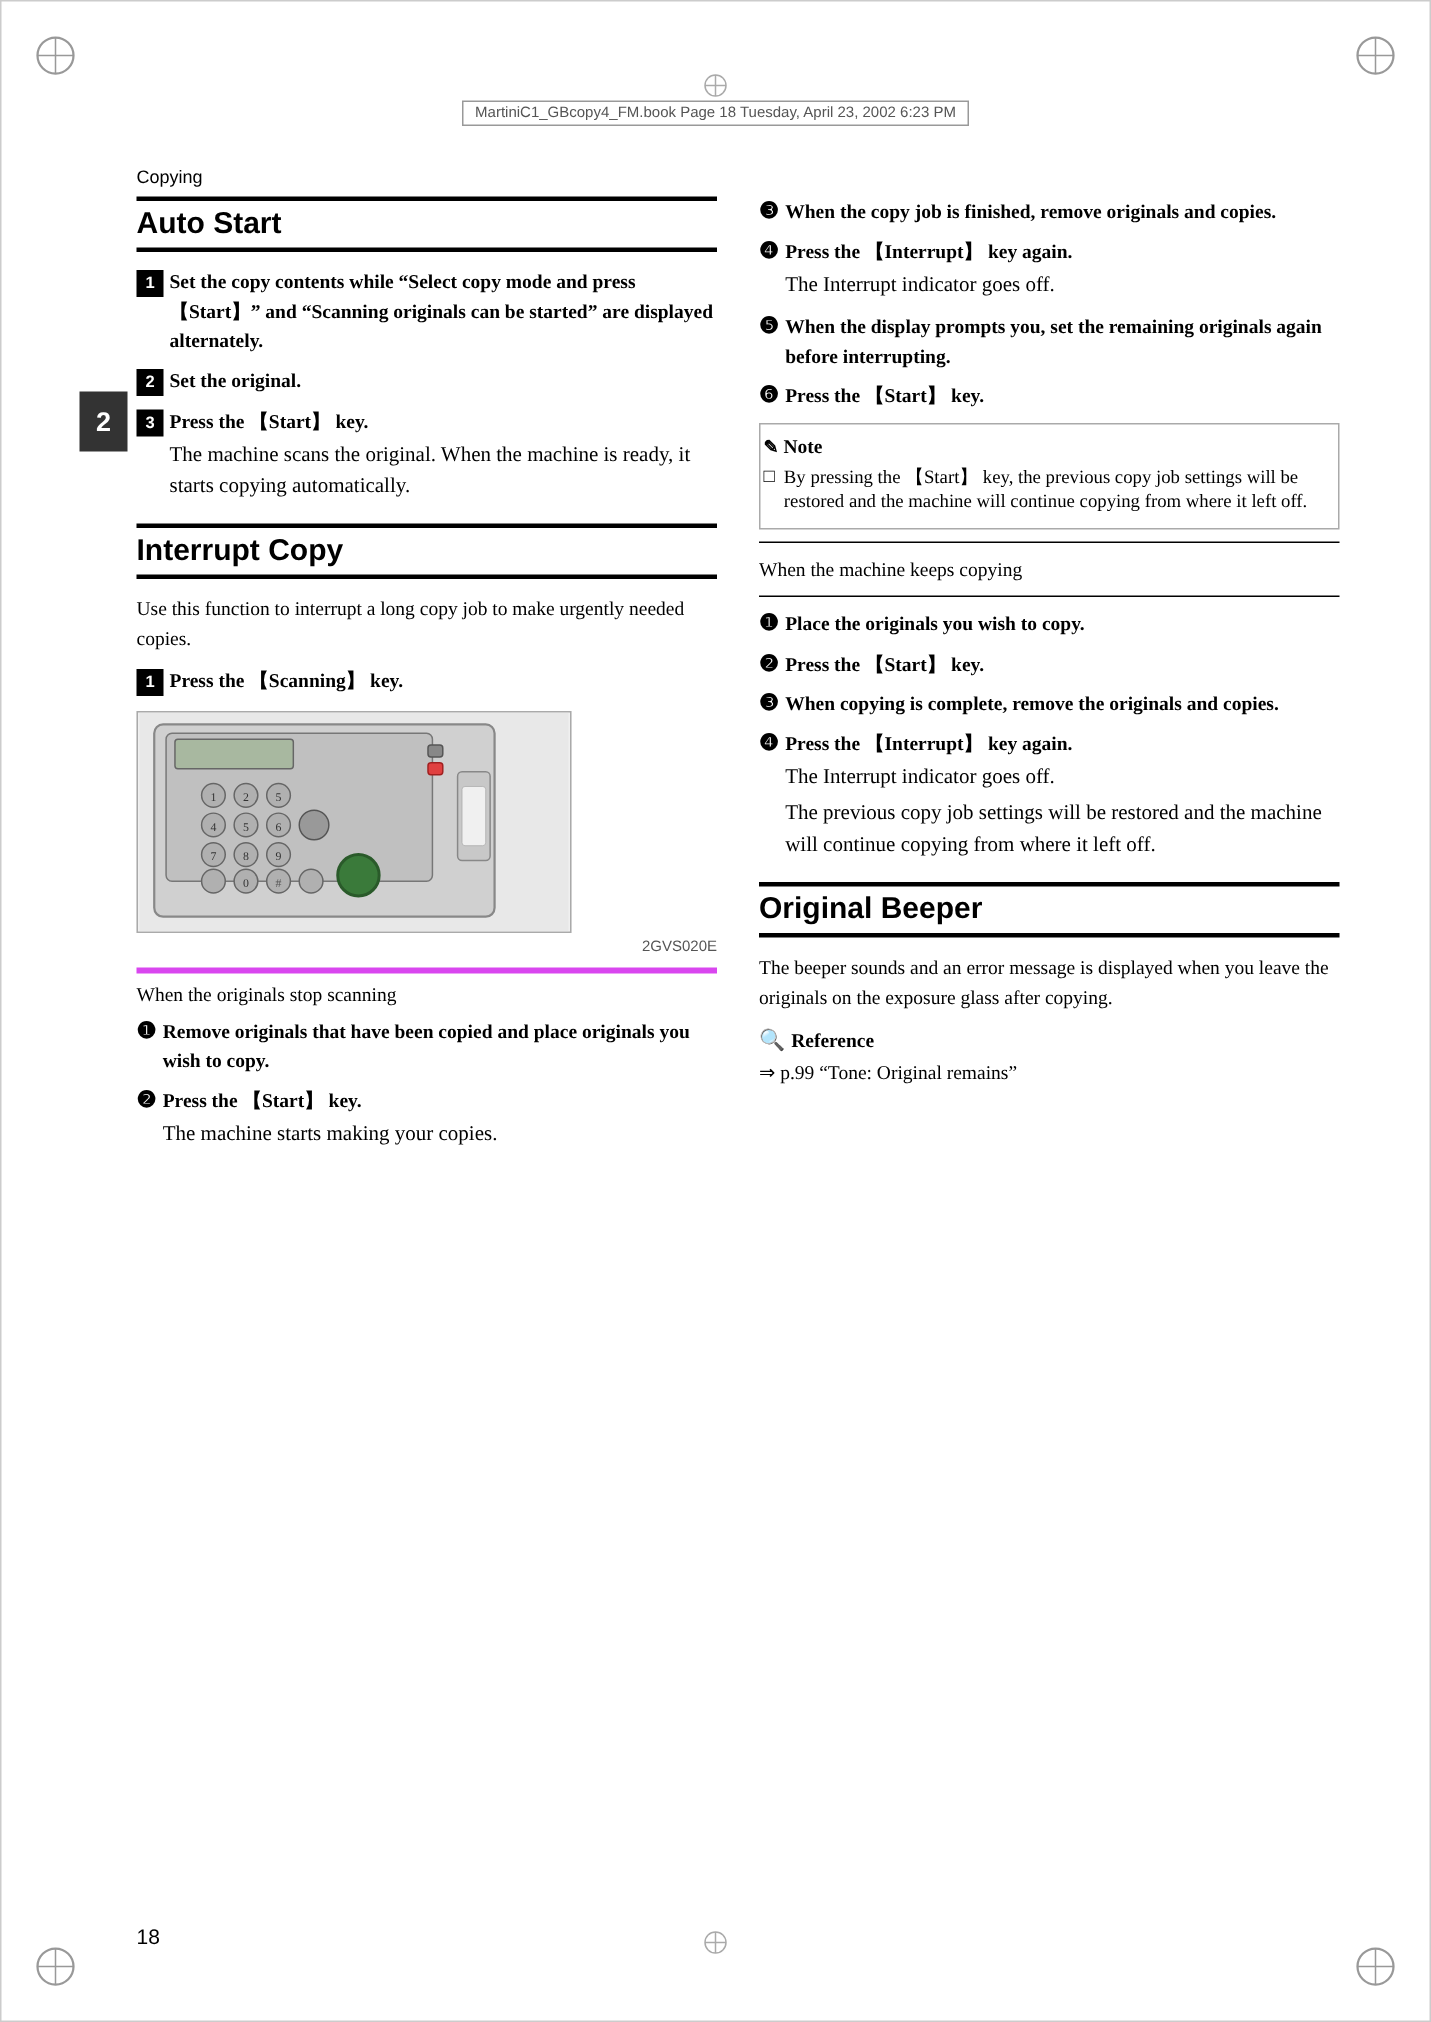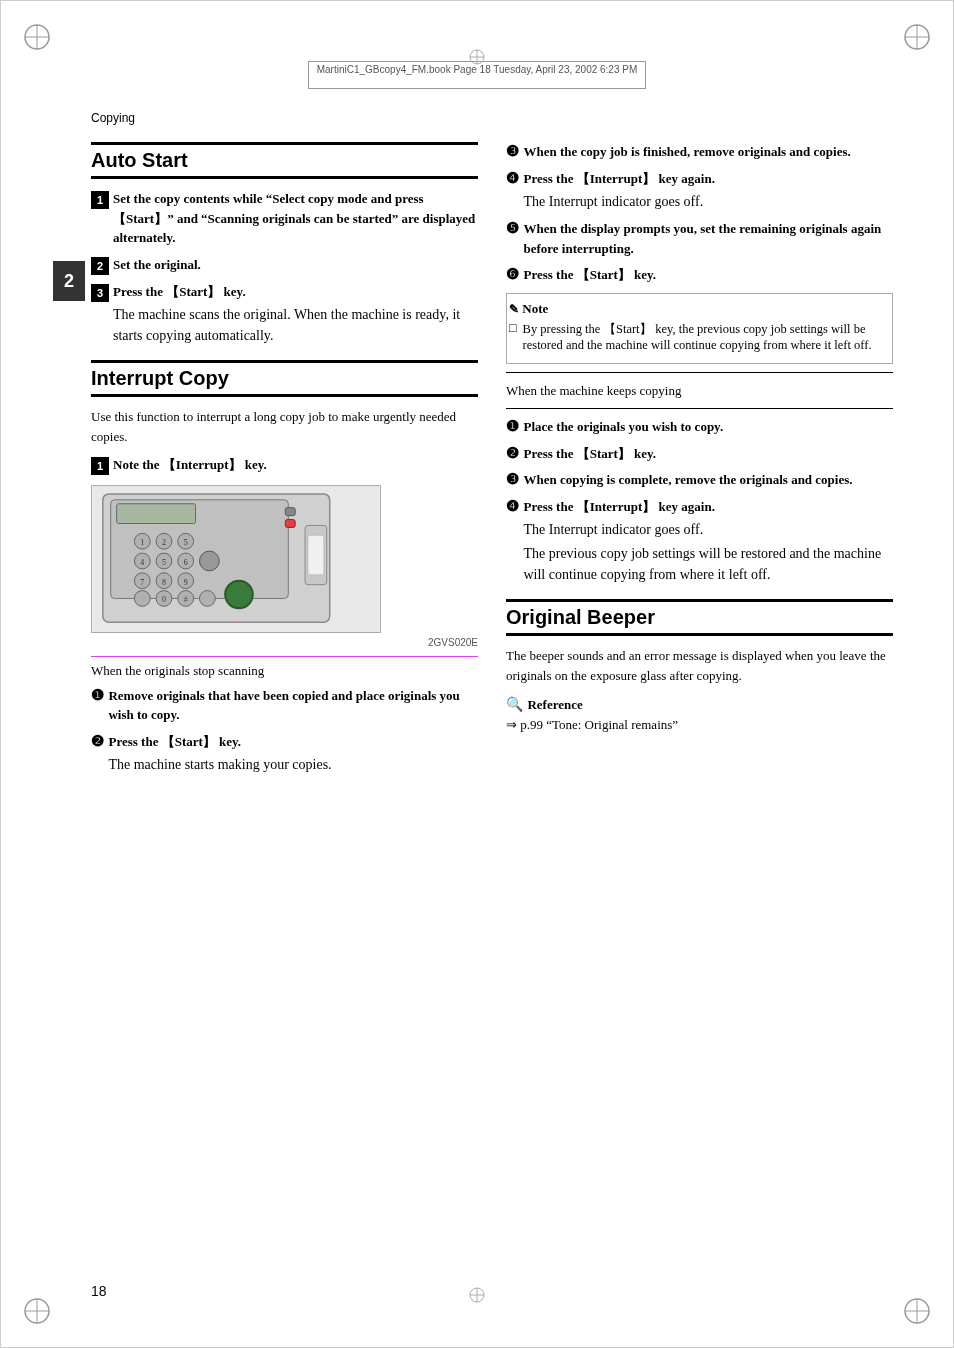--- a/index.html
+++ b/index.html
@@ -35,20 +35,21 @@
     .corner-br { bottom: 18px; right: 18px; }
 
     
     .page-header {
       position: absolute;
       top: 60px;
       left: 60px;
       right: 60px;
       height: 28px;
       display: flex;
+      align-items: center;
       justify-content: center;
     }
     .header-text {
       font-size: 10px;
       color: #555;
       border: 1px solid #999;
       padding: 2px 8px;
       font-family: Arial, sans-serif;
     }
 
@@ -80,21 +81,20 @@
 
     
     .content-area {
       position: absolute;
       top: 130px;
       left: 90px;
       right: 60px;
       bottom: 90px;
       display: flex;
       gap: 28px;
-      margin-top: 11px;
     }
 
     .col-left {
       flex: 1;
       min-width: 0;
     }
 
     .col-right {
       flex: 1;
       min-width: 0;
@@ -176,21 +176,21 @@
       color: #555;
       font-family: Arial, sans-serif;
     }
 
     
     .subsection-label {
       font-size: 13px;
       line-height: 1.5;
       margin-top: 8px;
       margin-bottom: 5px;
-      border-top: 1px solid #d946ef;
+      border-top: 4px solid #d946ef;
       padding-top: 4px;
     }
 
     
     .note-box {
       border: 1px solid #aaa;
       padding: 7px 2px;
       margin-top: 8px;
       margin-bottom: 8px;
       font-size: 12.5px;
@@ -314,21 +314,21 @@
       </div>
 
       <div class="section-heading">Interrupt Copy</div>
 
       <div class="body-text">Use this function to interrupt a long copy job to make urgently needed copies.</div>
 
       <div class="step">
         <div class="step-row">
           <span class="step-label">1</span>
           <div class="step-content">
-            <span class="step-bold">Note the 【Interrupt】 key.</span>
+            <span class="step-bold">Press the 【Scanning】 key.</span>
           </div>
         </div>
       </div>
 
       <div class="machine-img">
         
         <svg width="100%" height="100%" viewBox="0 0 290 148" xmlns="http://www.w3.org/2000/svg">
 
           <rect width="290" height="148" fill="#e8e8e8"></rect>
 

